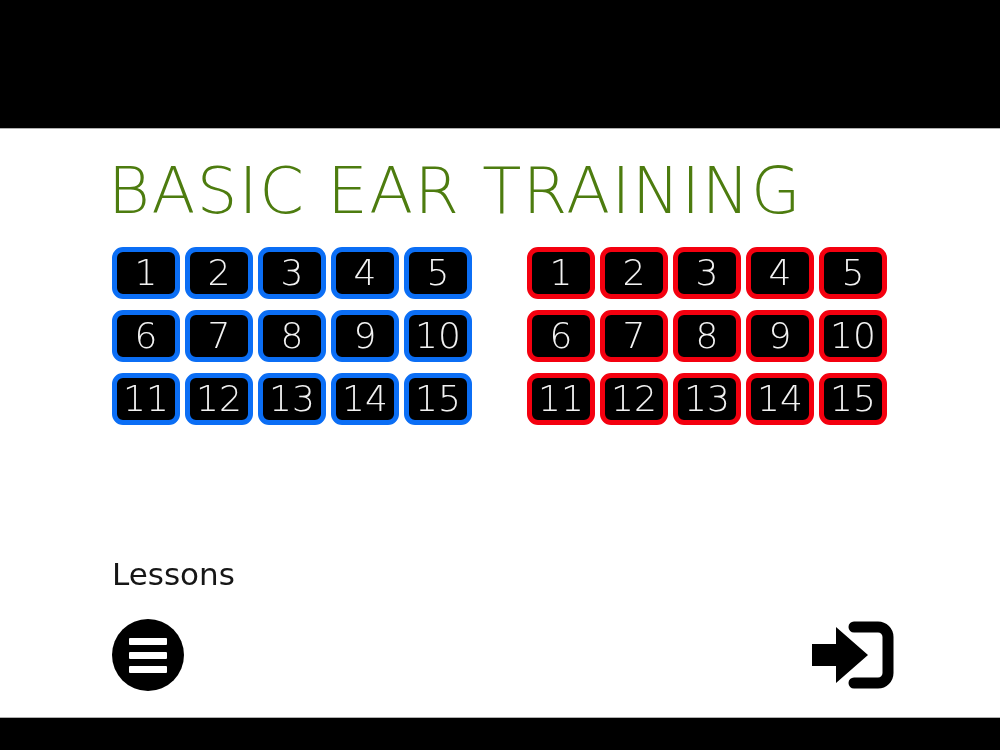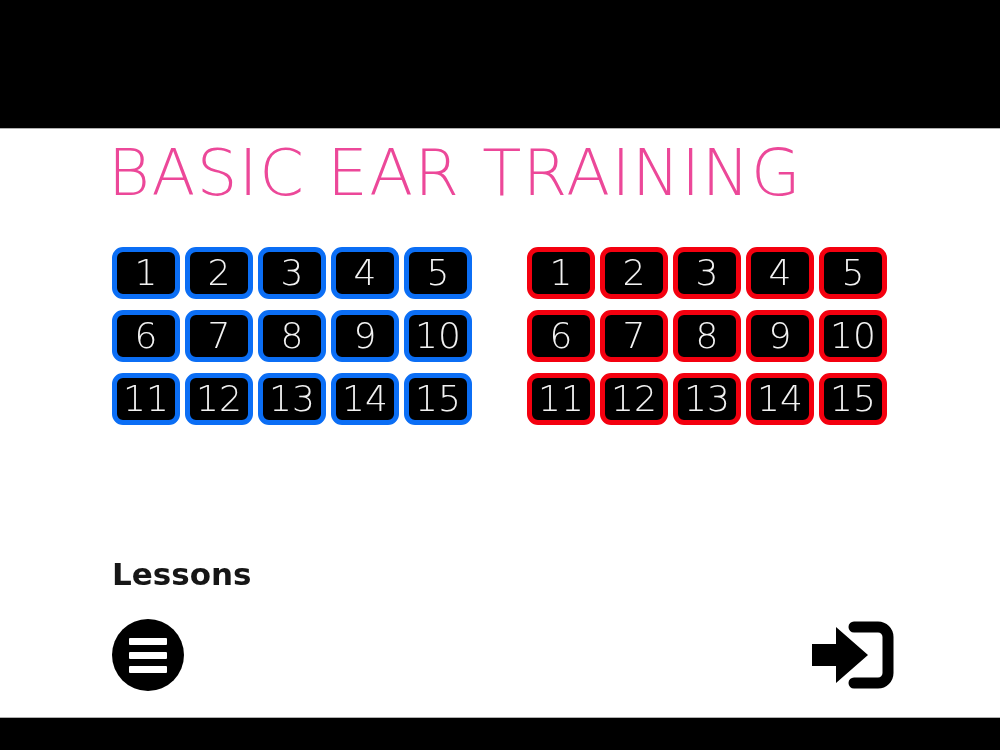--- a/index.html
+++ b/index.html
@@ -42,28 +42,28 @@
     background: #ffffff;
     border-top: 1px solid #b0b0b0;
     border-bottom: 1px solid #b0b0b0;
     box-sizing: border-box;
   }
 
   
   .app-title {
     position: absolute;
     left: 108px;
-    top: 8px;
+    top: 26px;
     margin: 0;
     font-family: "DejaVu Sans", sans-serif;
     font-weight: 300;
     font-size: 64px;
     line-height: 72px;
     letter-spacing: 1.5px;
-    color: #ec4899;
+    color: #4d7c0f;
     white-space: nowrap;
     -webkit-font-smoothing: antialiased;
   }
 
   
   .grid-section { position: absolute; top: 118px; }
   .grid-section.lessons { left: 112px; }
   .grid-section.quizzes { left: 527px; }
 
   .num-grid {
@@ -94,21 +94,21 @@
     padding: 0;
     user-select: none;
   }
   .num-btn.quiz { border-color: #f4000f; }
 
   .section-label {
     position: absolute;
     top: 308px;
     margin: 0;
     font-family: "DejaVu Sans", sans-serif;
-    font-weight: 700;
+    font-weight: 400;
     font-size: 31px;
     line-height: 38px;
     color: #161616;
     white-space: nowrap;
   }
   .grid-section.lessons .section-label { left: 0px; }
   .grid-section.quizzes .section-label { left: 0px; }
 
   
   .menu-button {

